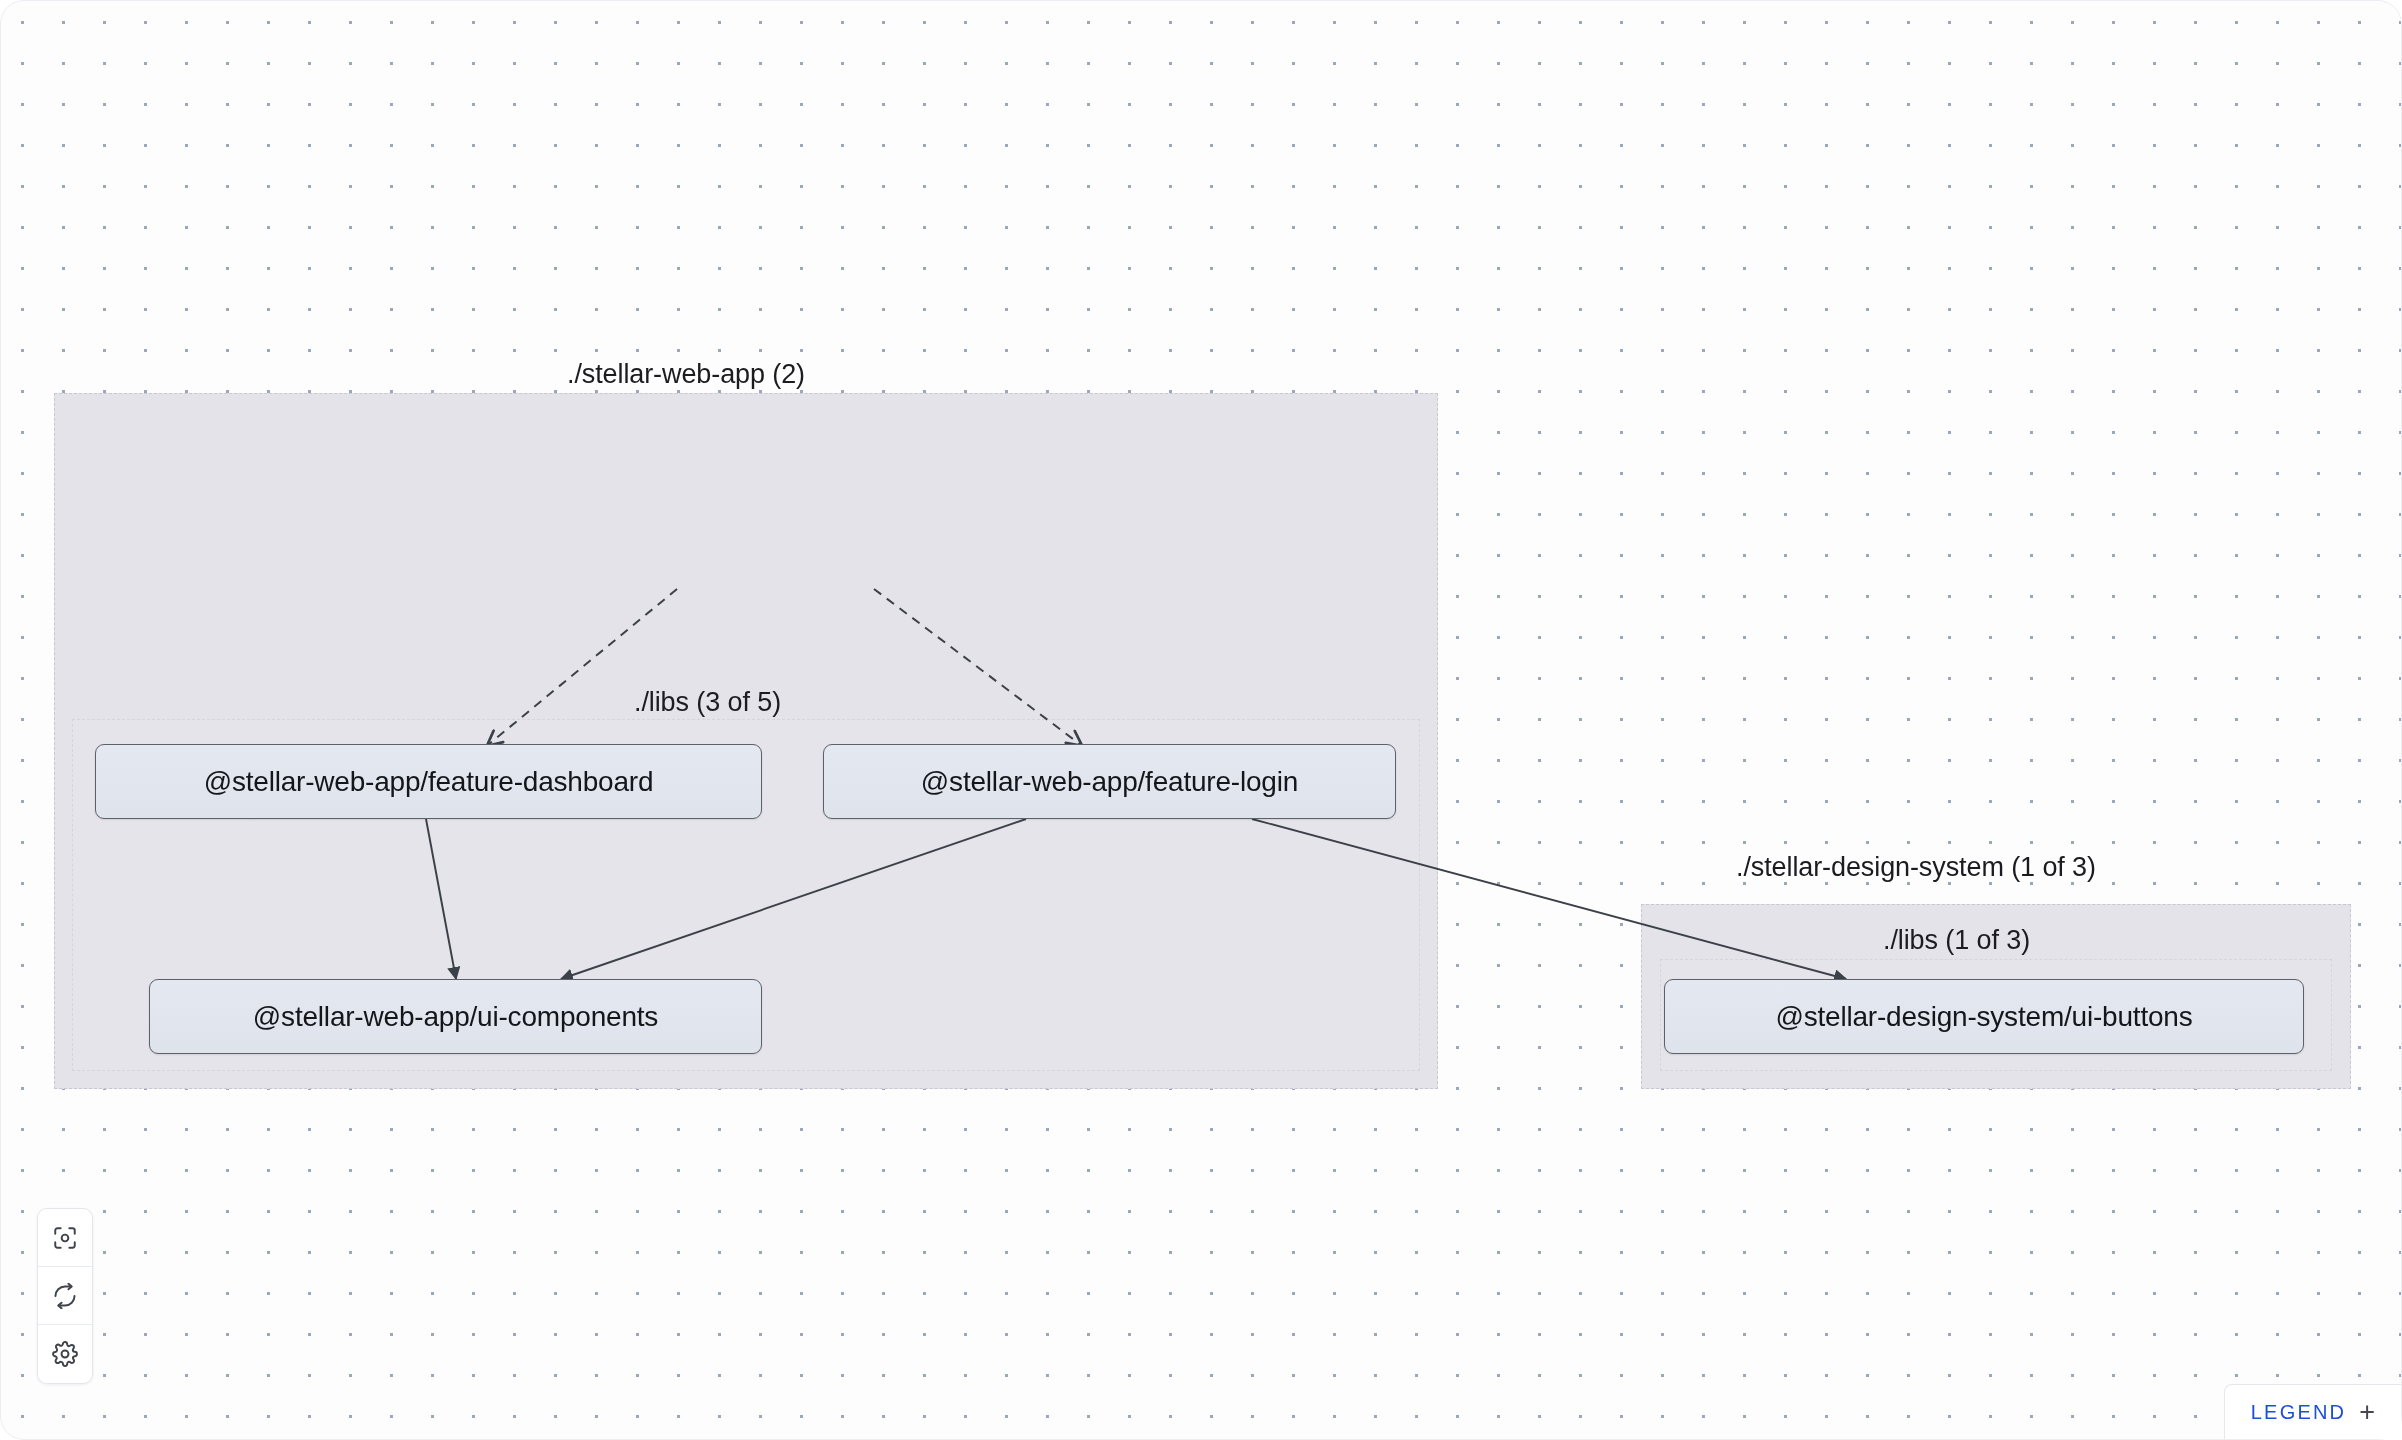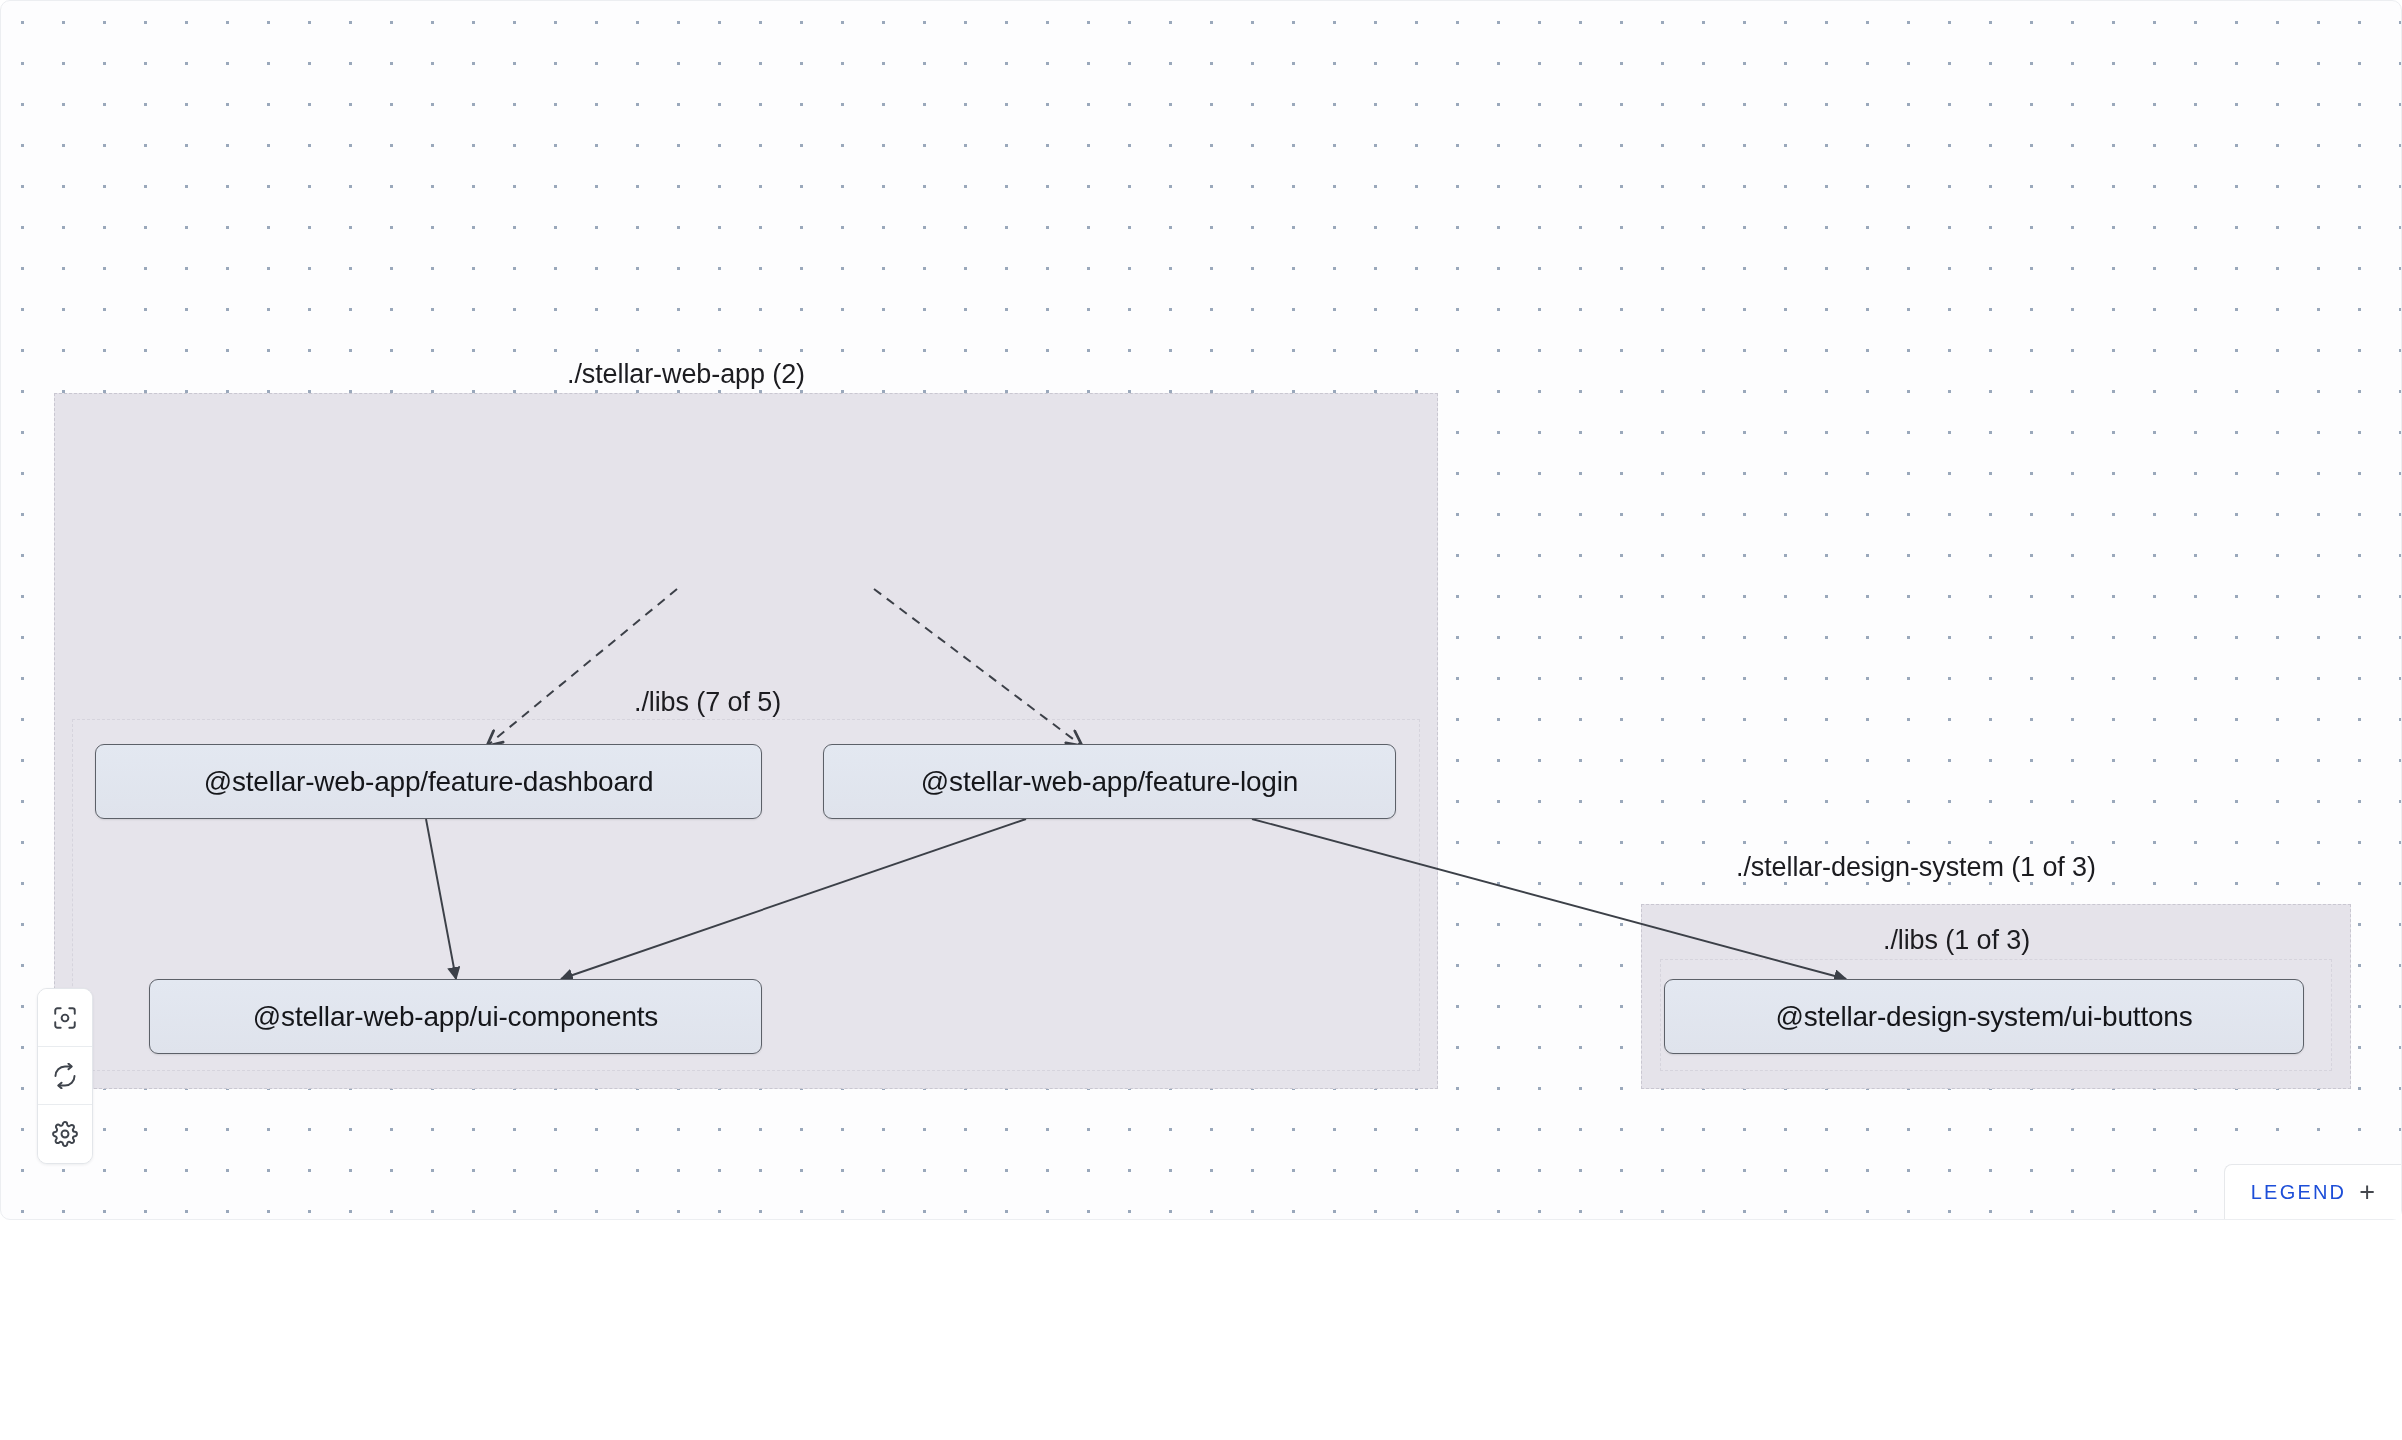--- a/index.html
+++ b/index.html
@@ -7,27 +7,27 @@
     margin: 0; padding: 0;
     width: 2402px; height: 1440px;
     overflow: hidden;
     background: #ffffff;
     font-family: "Liberation Sans", sans-serif;
   }
 
   #canvas {
     position: relative;
     width: 2402px;
-    height: 1220px;
+    height: 1440px;
     background-color: #fdfdfe;
     background-image: radial-gradient(circle at 1.6px 1.6px, #9aa8bb 1.6px, rgba(0,0,0,0) 1.7px);
     background-size: 41px 41px;
     background-position: 20px 20px;
     border: 1px solid #eceef1;
-    border-radius: 10px;
+    border-radius: 24px;
   }
 
   
   .group {
     position: absolute;
     background: #e5e3ea;
     border: 1.5px dashed #c9c7d1;
   }
   .group-inner {
     position: absolute;
@@ -142,21 +142,21 @@
 </style>
 </head>
 <body>
 
 <div id="canvas">
 
   <div class="group-title" style="left:566px; top:358px;">./stellar-web-app (2)</div>
 
   <div class="group" style="left:53px; top:392px; width:1384px; height:696px;"></div>
 
-  <div class="group-title" style="left:633px; top:686px;">./libs (7 of 5)</div>
+  <div class="group-title" style="left:633px; top:686px;">./libs (3 of 5)</div>
 
   <div class="group-inner" style="left:71px; top:718px; width:1348px; height:352px;"></div>
 
   <div class="group-title" style="left:1735px; top:821px;margin-top:30px;">./stellar-design-system (1 of 3)</div>
 
   <div class="group" style="left:1640px; top:903px; width:710px; height:185px;"></div>
 
   <div class="group-title" style="left:1882px; top:924px;text-align:right;">./libs (1 of 3)</div>
 
   <div class="group-inner" style="left:1659px; top:958px; width:672px; height:112px;"></div>

